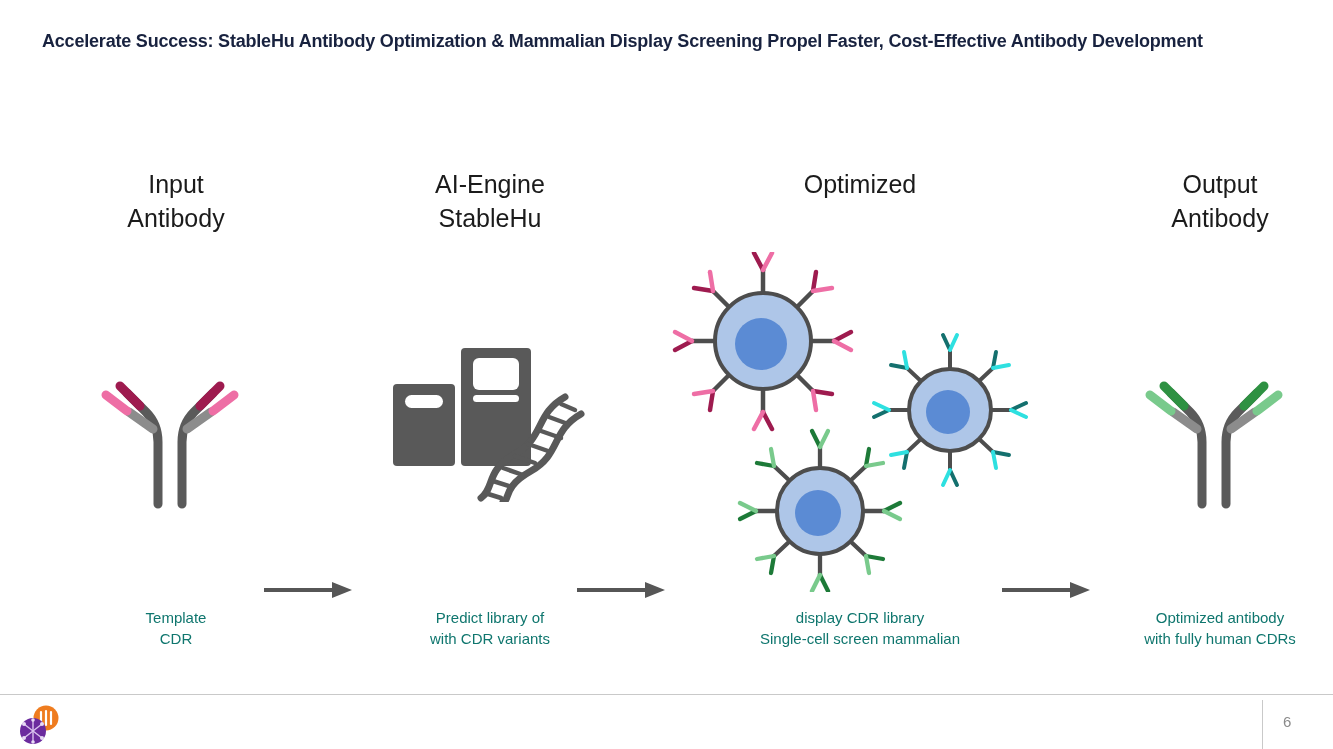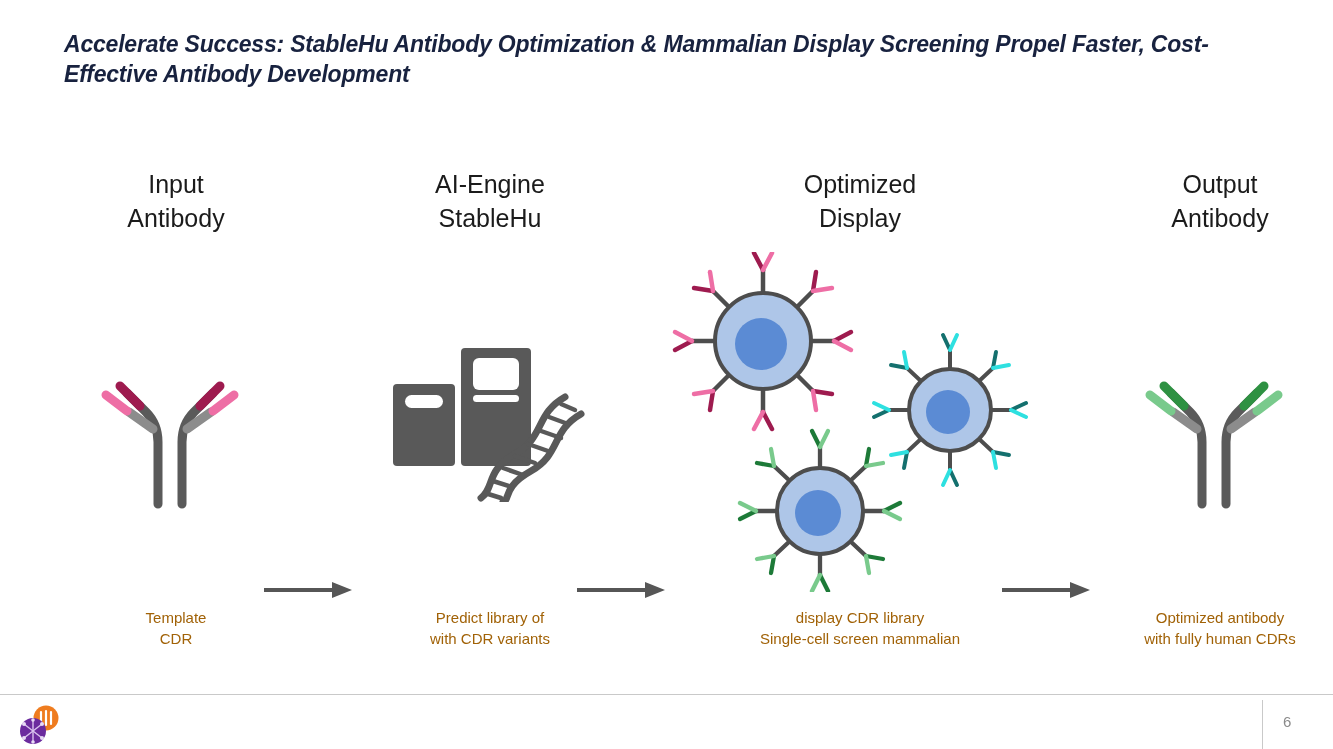--- a/index.html
+++ b/index.html
@@ -7,27 +7,26 @@
     width:1333px; height:749px;
     background:#ffffff;
     font-family:"Liberation Sans", sans-serif;
     overflow:hidden;
   }
   .slide { position:relative; width:1333px; height:749px; background:#ffffff; }
 
   
   .title {
     position:absolute;
-    left:64px; top:30px; width:1180px;
-    font-size:23px;
+    left:42px; top:30px; width:1180px;
+    font-size:18px;
     font-weight:bold;
     line-height:1.30;
     letter-spacing:-0.2px;
     color:#18223f;
-    font-style:italic;
   }
 
   
   .columns {
     position:absolute;
     left:0; top:168px; width:1333px; height:520px;
   }
   .col { position:absolute; top:0; height:520px; }
   .col-1 { left:56px;  width:240px; }
   .col-2 { left:370px; width:240px; }
@@ -43,21 +42,21 @@
   }
   .col-head .ln { display:block; }
 
   .col-caption {
     position:absolute;
     left:0; width:100%;
     top:439px;
     text-align:center;
     font-size:15px;
     line-height:1.42;
-    color:#a16207;
+    color:#0f766e;
   }
   .col-caption .ln { display:block; }
 
   .art {
     position:absolute;
     left:0; width:100%;
     top:84px; height:340px;
     display:flex; align-items:center; justify-content:center;
   }
 
@@ -158,21 +157,20 @@
       </div>
       <div class="col-caption">
         <span class="ln">Predict library of</span>
         <span class="ln">with CDR variants</span>
       </div>
     </div>
 
     <div class="col col-3">
       <div class="col-head">
         <span class="ln">Optimized</span>
-        <span class="ln">Display</span>
       </div>
       <div class="art">
         <svg width="400" height="340" viewBox="0 0 400 340">
           <defs>
 
             <g id="ab">
               <path d="M0 0 L0 -22" stroke="#4d4d4d" stroke-width="4.5" stroke-linecap="round" fill="none"></path>
               <path d="M0 -22 L-11 -40" class="armL" stroke-width="4.5" stroke-linecap="round" fill="none"></path>
               <path d="M0 -22 L11 -40" class="armR" stroke-width="4.5" stroke-linecap="round" fill="none"></path>
             </g>

